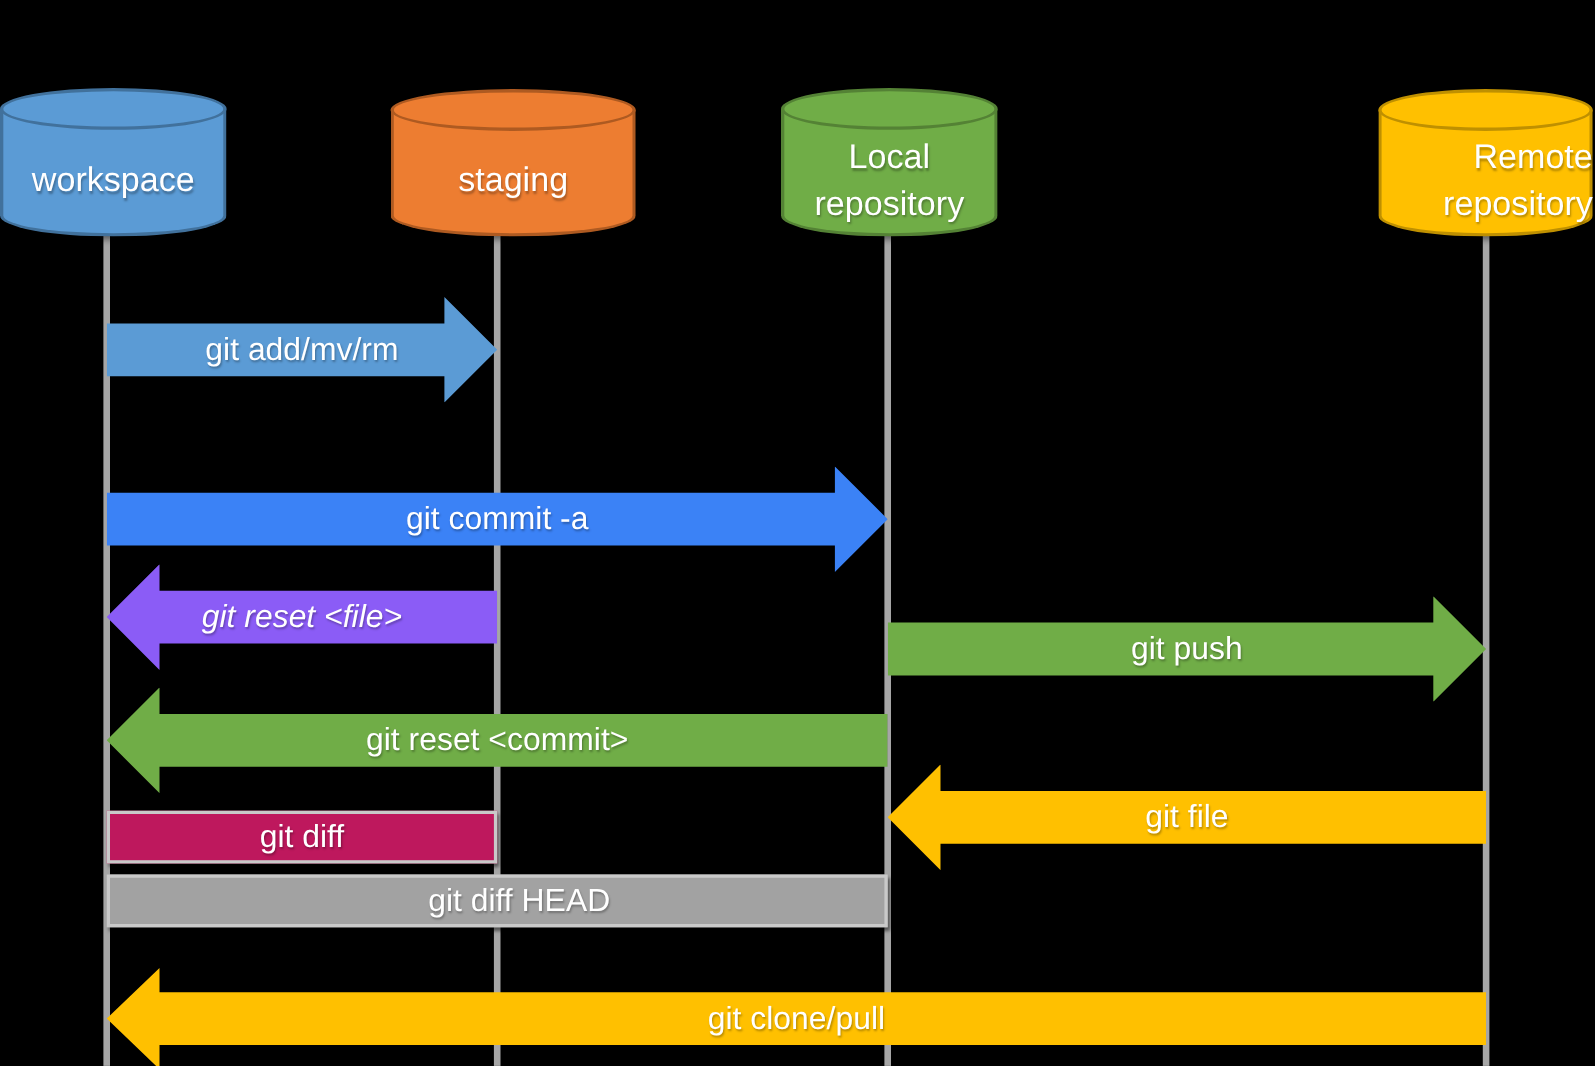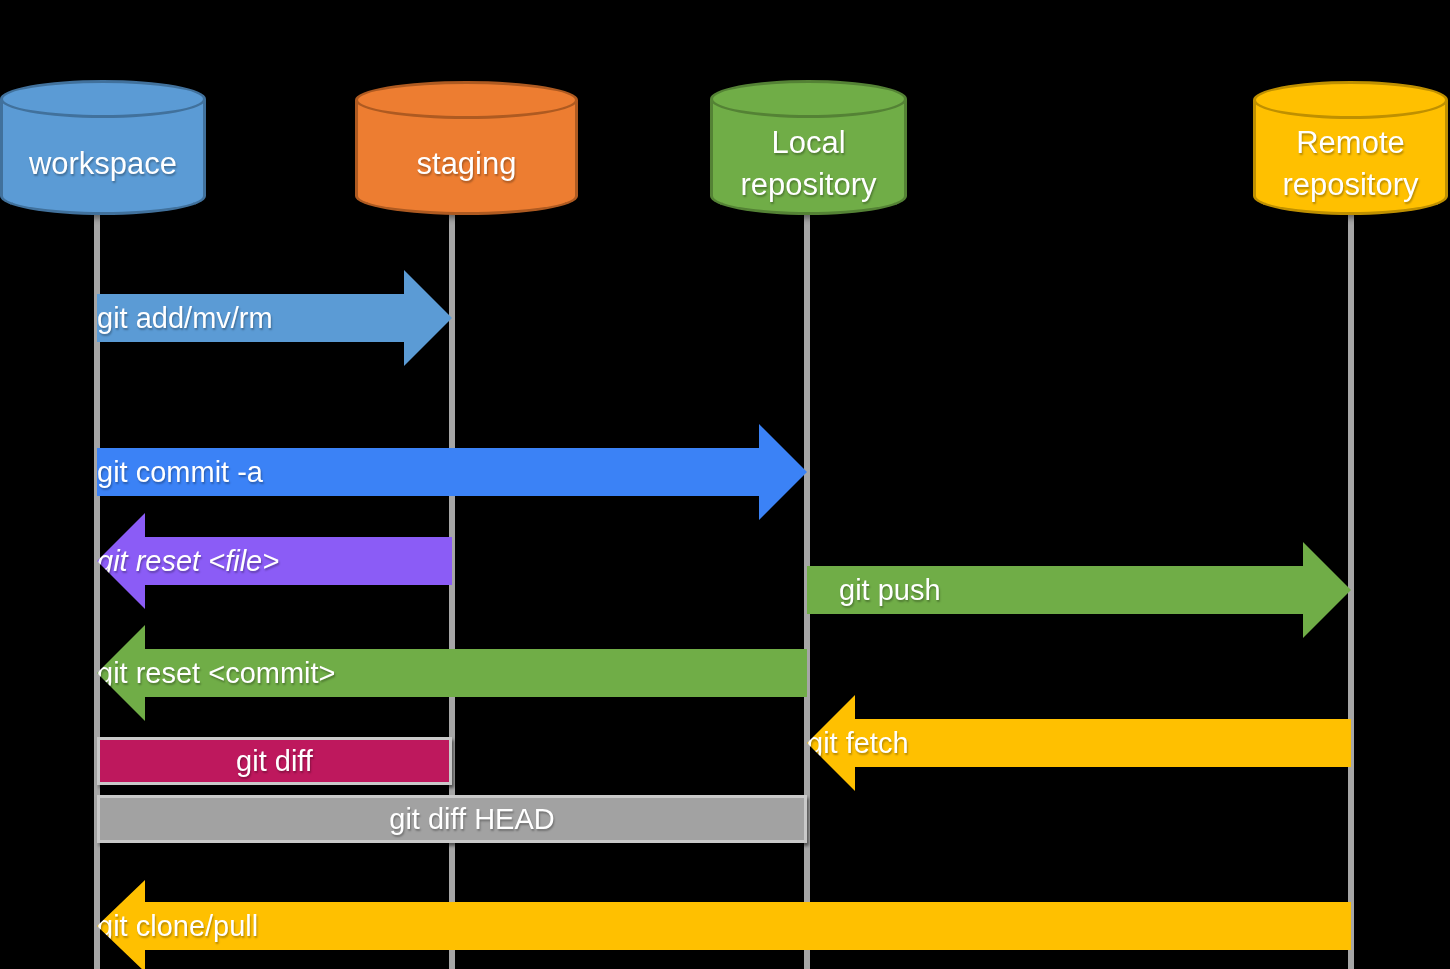--- a/index.html
+++ b/index.html
@@ -17,20 +17,21 @@
   }
   .lifeline {
     position: absolute;
     z-index: 1;
   }
   .arrow {
     position: absolute;
     z-index: 2;
     display: flex;
     align-items: center;
+    justify-content: center;
     filter: drop-shadow(2px 3px 2px rgba(0,0,0,0.55));
   }
   .arrow .label,
   .bar .label,
   .cyl .label {
     color: #fff;
     font-size: 29px;
     white-space: nowrap;
     text-shadow: 1px 2px 2px rgba(0,0,0,0.30);
   }
@@ -84,28 +85,28 @@
     <div class="lifeline" style="left: 1348px; top: 211px; width: 6px; height: 758px; background: rgb(166, 166, 166);"></div>
     <div class="arrow" style="left: 97px; top: 270px; width: 355px; height: 96px; background: rgb(91, 155, 213); clip-path: polygon(0px 24px, 307px 24px, 307px 0px, 355px 48px, 307px 96px, 307px 72px, 0px 72px);">
       <span class="label">git add/mv/rm</span>
     </div>
     <div class="arrow" style="left: 97px; top: 424px; width: 710px; height: 96px; background: #3b82f6; clip-path: polygon(0px 24px, 662px 24px, 662px 0px, 710px 48px, 662px 96px, 662px 72px, 0px 72px);">
       <span class="label">git commit -a</span>
     </div>
     <div class="arrow" style="left: 97px; top: 513px; width: 355px; height: 96px; background: #8b5cf6; clip-path: polygon(355px 24px, 48px 24px, 48px 0px, 0px 48px, 48px 96px, 48px 72px, 355px 72px); font-style: italic;">
       <span class="label">git reset &lt;file&gt;</span>
     </div>
-    <div class="arrow" style="left: 807px; top: 542px; width: 544px; height: 96px; background: rgb(112, 173, 71); clip-path: polygon(0px 24px, 496px 24px, 496px 0px, 544px 48px, 496px 96px, 496px 72px, 0px 72px); padding-left: 32px;">
+    <div class="arrow" style="left: 807px; top: 542px; width: 544px; height: 96px; background: rgb(112, 173, 71); clip-path: polygon(0px 24px, 496px 24px, 496px 0px, 544px 48px, 496px 96px, 496px 72px, 0px 72px);">
       <span class="label">git push</span>
     </div>
     <div class="arrow" style="left: 97px; top: 625px; width: 710px; height: 96px; background: rgb(112, 173, 71); clip-path: polygon(710px 24px, 48px 24px, 48px 0px, 0px 48px, 48px 96px, 48px 72px, 710px 72px);">
       <span class="label">git reset &lt;commit&gt;</span>
     </div>
     <div class="arrow" style="left: 807px; top: 695px; width: 544px; height: 96px; background: rgb(255, 192, 0); clip-path: polygon(544px 24px, 48px 24px, 48px 0px, 0px 48px, 48px 96px, 48px 72px, 544px 72px);">
-      <span class="label">git fetch</span>
+      <span class="label">git file</span>
     </div>
     <div class="arrow" style="left: 97px; top: 880px; width: 1254px; height: 92px; background: rgb(255, 192, 0); clip-path: polygon(1254px 22px, 48px 22px, 48px 0px, 0px 46px, 48px 92px, 48px 70px, 1254px 70px);">
       <span class="label">git clone/pull</span>
     </div>
     <div class="bar" style="left: 97px; top: 737px; width: 355px; height: 48px; background: #be185d; border: 3px solid rgb(201, 201, 201);">
       <span class="label">git diff</span>
     </div>
     <div class="bar" style="left: 97px; top: 795px; width: 710px; height: 48px; background: rgb(162, 162, 162); border: 3px solid rgb(201, 201, 201); padding-left: 40px;">
       <span class="label">git diff HEAD</span>
     </div>
@@ -127,18 +128,18 @@
       <div class="cyl-body" style="top: 19px; height: 116px; background: rgb(112, 173, 71); border-width: 3px; border-color: rgb(84, 130, 53); border-radius: 0px 0px 50% 50% / 0px 0px 19px 19px;"></div>
       <div class="cyl-top" style="height: 38px; background: rgb(112, 173, 71); border-width: 3px; border-color: rgb(84, 130, 53);"></div>
       <div class="label" style="top: 38px; bottom: 6px;">
         <span>Local</span>
         <span>repository</span>
       </div>
     </div>
     <div class="cyl" style="left: 1253px; top: 81px; width: 195px; height: 134px;">
       <div class="cyl-body" style="top: 19px; height: 115px; background: rgb(255, 192, 0); border-width: 3px; border-color: rgb(191, 144, 0); border-radius: 0px 0px 50% 50% / 0px 0px 19px 19px;"></div>
       <div class="cyl-top" style="height: 38px; background: rgb(255, 192, 0); border-width: 3px; border-color: rgb(191, 144, 0);"></div>
-      <div class="label" style="top: 38px; bottom: 6px;">
+      <div class="label" style="top: 38px; bottom: 6px; align-items: flex-end;">
         <span>Remote</span>
         <span>repository</span>
       </div>
     </div>
   </div>
 
 </body></html>

